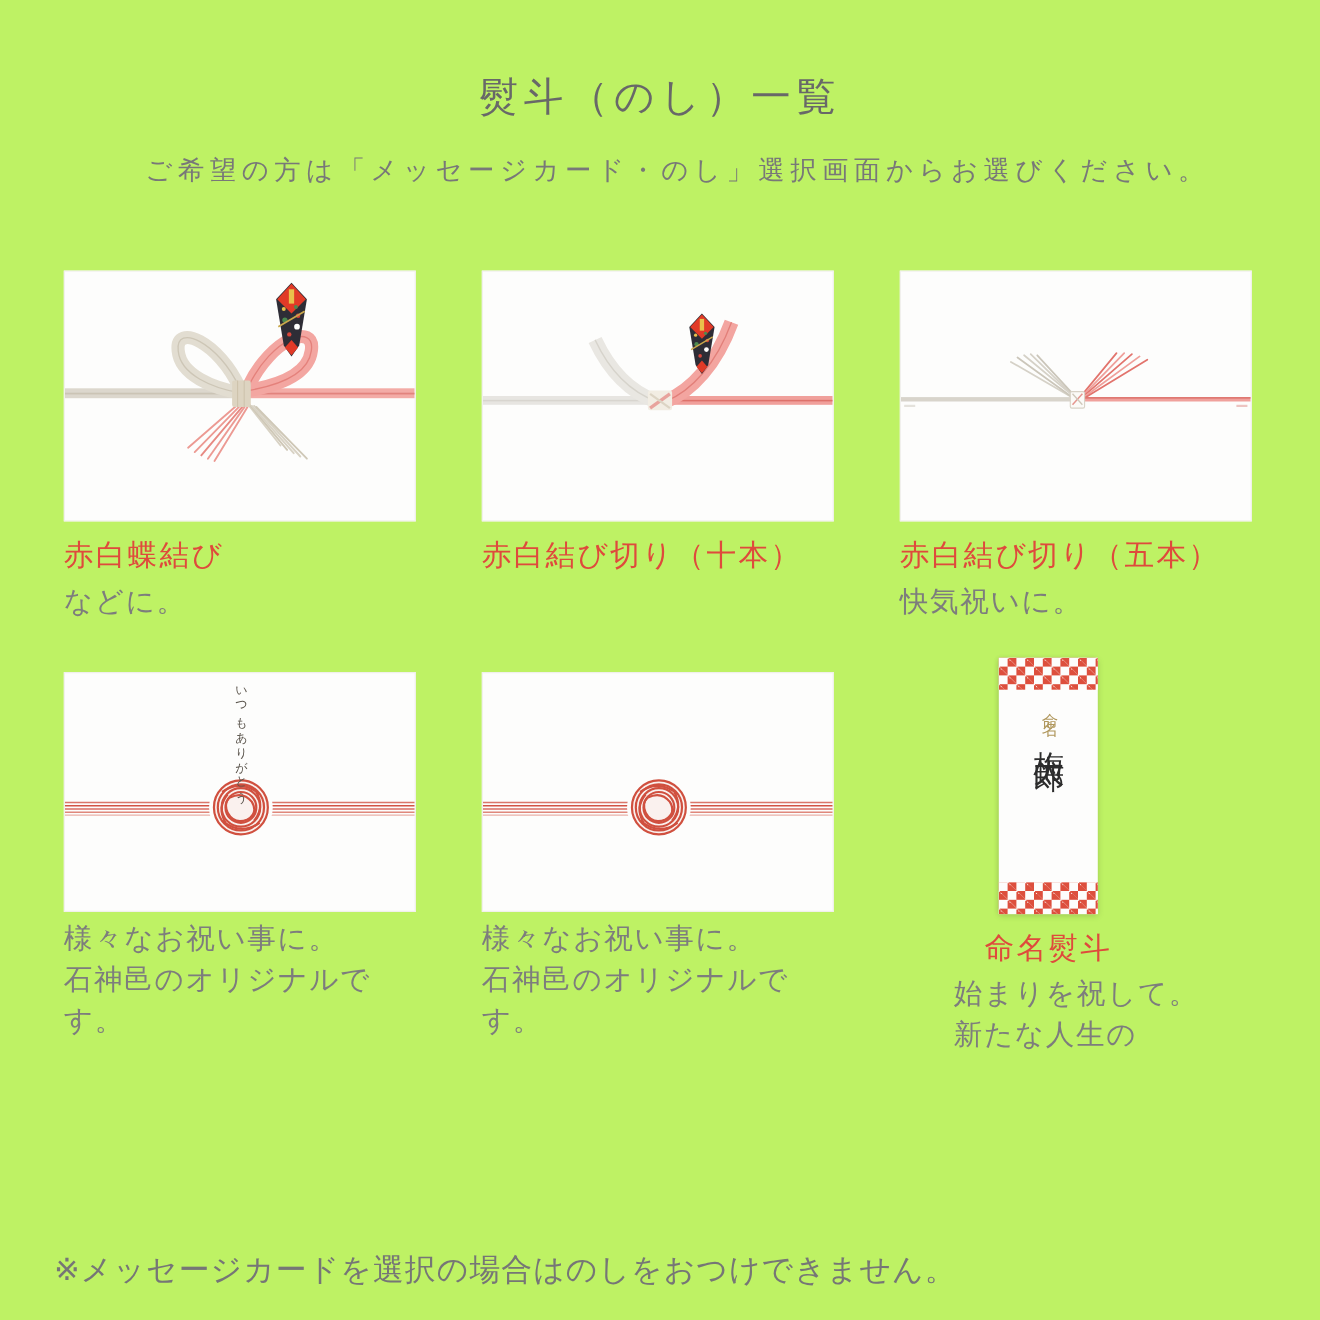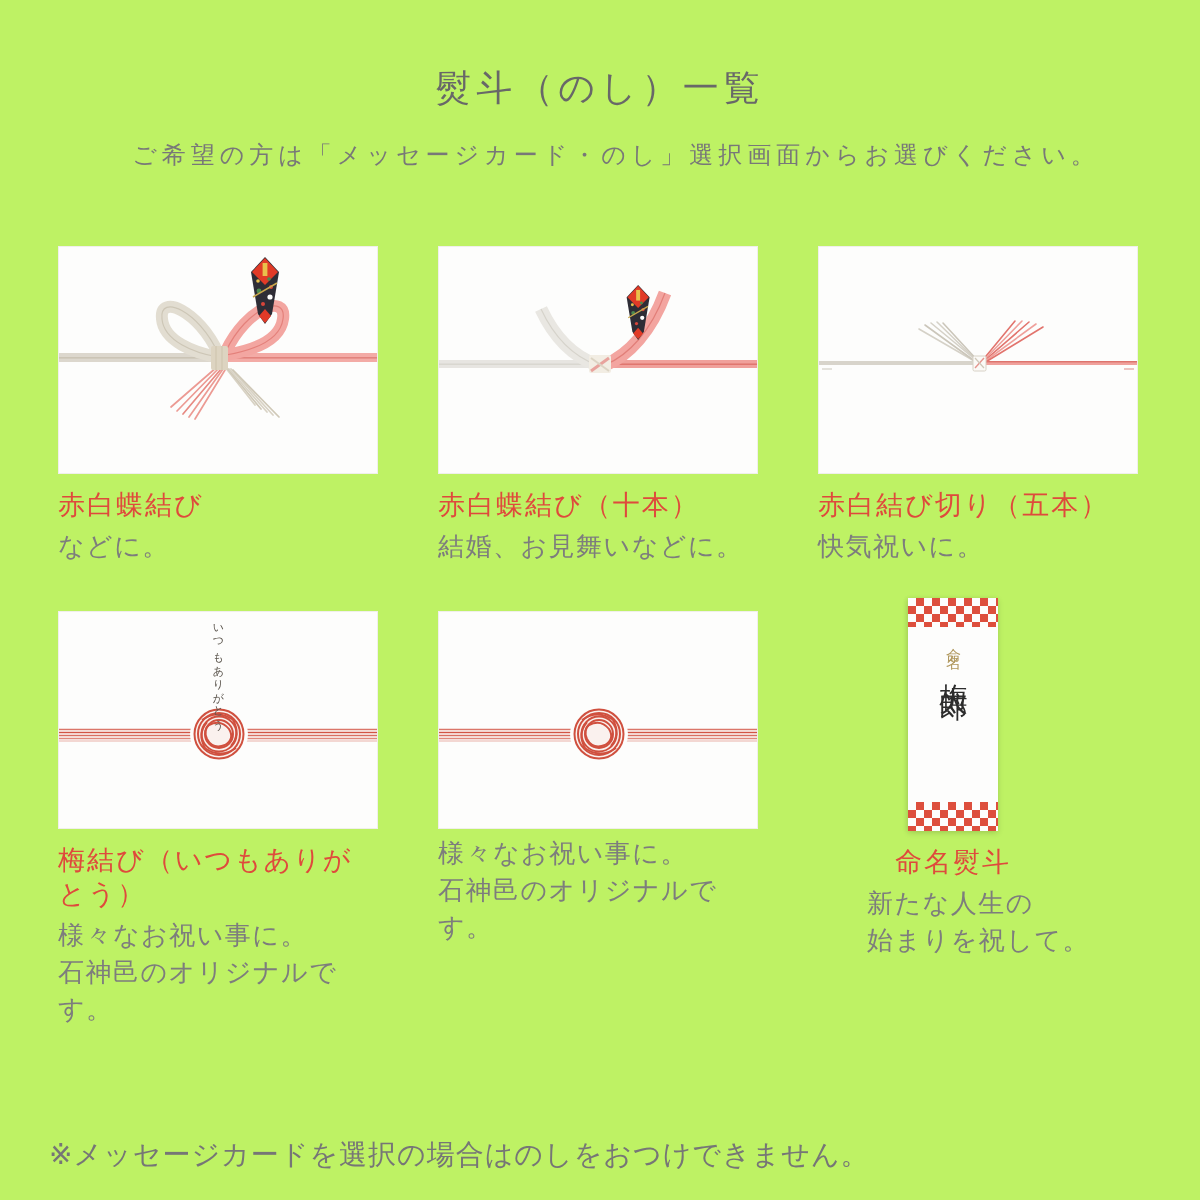--- a/index.html
+++ b/index.html
@@ -166,24 +166,21 @@
             <circle cx="10" cy="34" r="2.4" fill="#4c8a50"></circle>
             <circle cx="21" cy="40" r="2.6" fill="#ffffff"></circle>
             <circle cx="14" cy="47" r="2" fill="#d8453a"></circle>
             <circle cx="22" cy="30" r="2" fill="#d8453a"></circle>
             <circle cx="9" cy="24" r="1.8" fill="#e9c04b"></circle>
             <circle cx="20" cy="22" r="1.8" fill="#4c8a50"></circle>
             <path d="M4,40 L28,26" stroke="#c9a84c" stroke-width="1.6"></path>
           </g>
         </svg>
       </div>
-      <div class="noshi-label">赤白蝶結び（十本）</div>
-      <div class="noshi-desc">
-        <span class="line">結婚、お見舞いなどに。</span>
-      </div>
+      <div class="noshi-label">赤白結び切り（十本）</div>
     </div>
 
     <div class="noshi-item">
       <div class="noshi-card r1">
         <svg class="card-art" viewBox="0 0 318 226">
           <g>
             <rect x="0" y="114" width="159" height="4" fill="#d8d4cb"></rect>
             <rect x="159" y="114" width="159" height="4" fill="#f0a19c"></rect>
             <rect x="159" y="114" width="159" height="1.4" fill="#dd746d"></rect>
             <rect x="3" y="121" width="10" height="2" fill="#d9d6cf" opacity="0.7"></rect>
@@ -235,21 +232,20 @@
               <path d="M143,108 q17,-12 34,2"></path>
               <path d="M177,136 q-17,12 -34,-2"></path>
               <path d="M146,136 q-8,-14 2,-26"></path>
               <path d="M174,108 q8,14 -2,26"></path>
               <path d="M150,113 q12,-6 20,4 q6,10 -4,16 q-12,5 -18,-6 q-4,-9 2,-14"></path>
             </g>
           </g>
         </svg>
         <div class="card-vtext">いつもありがとう</div>
       </div>
-      <div class="noshi-label">梅結び（いつもありがとう）</div>
       <div class="noshi-desc">
         <span class="line">様々なお祝い事に。</span>
         <span class="line">石神邑のオリジナルです。</span>
       </div>
     </div>
 
     <div class="noshi-item">
       <div class="noshi-card r2">
         <svg class="card-art" viewBox="0 0 318 216">
           <g stroke="#d25445" stroke-width="1.4" fill="none">
@@ -284,22 +280,22 @@
 
     <div class="noshi-item naming-item">
       <div class="naming-tag">
         <div class="tag-band top"></div>
         <div class="tag-heading">命名</div>
         <div class="tag-name">梅太郎</div>
         <div class="tag-band bottom"></div>
       </div>
       <div class="noshi-label">命名熨斗</div>
       <div class="noshi-desc">
+        <span class="line">始まりを祝して。</span>
         <span class="line">新たな人生の</span>
-        <span class="line">始まりを祝して。</span>
       </div>
     </div>
 
   </div>
 
   <div class="footnote">※メッセージカードを選択の場合はのしをおつけできません。</div>
 
 </div>
 
 </body></html>

